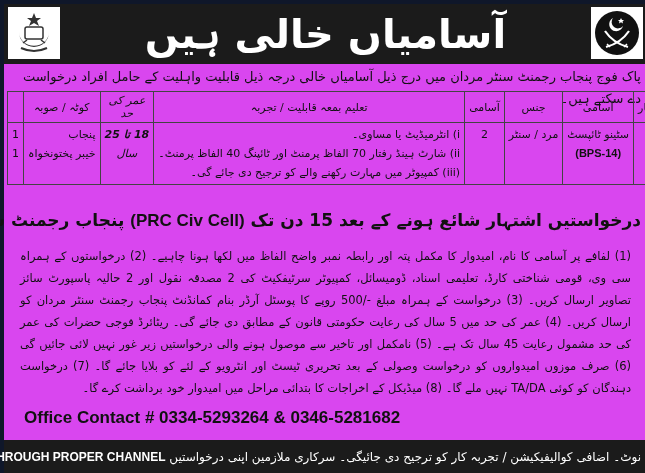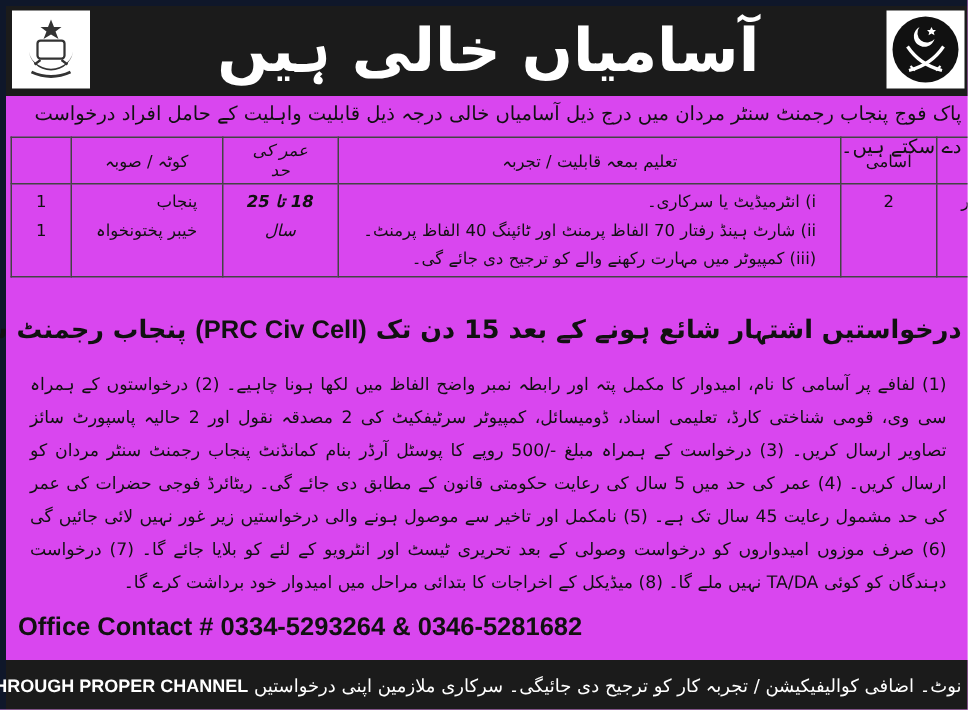--- a/index.html
+++ b/index.html
@@ -5,37 +5,37 @@
   html, body { margin: 0; padding: 0; background: #ffffff; }
   body { width: 645px; height: 473px; overflow: hidden; font-family: "DejaVu Sans", sans-serif; color: #111; }
   .ad { position: relative; width: 643px; height: 471px; border: 4px solid #0f172a; background: #d946ef; }
   .header { position: absolute; left: 0; top: 0; width: 643px; height: 60px; background: #1b1b1b; }
   .logo { position: absolute; top: 3px; width: 52px; height: 52px; background: #fff; display: flex; align-items: center; justify-content: center; }
   .logo.left { left: 4px; }
   .logo.right { right: 4px; }
   .title { position: absolute; left: 70px; right: 70px; top: 2px; height: 56px; color: #fff; font-family: "DejaVu Sans", sans-serif; font-weight: bold; font-size: 40px; line-height: 56px; text-align: center; direction: rtl; letter-spacing: 1px; }
   .intro { position: absolute; left: 6px; right: 6px; top: 62px; height: 22px; font-size: 13px; line-height: 22px; direction: rtl; text-align: right; }
   table.jobs { position: absolute; left: 3px; top: 87px; width: 637px; border-collapse: collapse; font-size: 11px; direction: rtl; }
-  table.jobs th, table.jobs td { border: 1px solid #444; padding: 2px 16px; font-weight: normal; vertical-align: top; }
+  table.jobs th, table.jobs td { border: 1px solid #444; padding: 2px 4px; font-weight: normal; vertical-align: top; }
   table.jobs th { height: 26px; vertical-align: middle; text-align: center; }
   .c-sr { width: 34px; text-align: center; }
   .c-post { width: 62px; text-align: center; }
   .c-gender { width: 54px; text-align: center; }
   .c-num { width: 40px; text-align: center; }
   .c-qual { text-align: right; }
   .c-age { width: 50px; text-align: center; font-style: italic; }
   .c-prov { width: 110px; text-align: right; }
   .c-quota { width: 30px; text-align: center; font-weight: bold; }
   .line { height: 19px; line-height: 19px; white-space: nowrap; }
   .bold { font-weight: bold; }
   .apply { position: absolute; left: 6px; right: 6px; top: 203px; height: 26px; font-size: 17px; font-weight: bold; line-height: 26px; direction: rtl; text-align: right; white-space: nowrap; }
   .apply .en { font-family: "Liberation Sans", sans-serif; font-weight: bold; }
   .terms { position: absolute; left: 6px; right: 6px; top: 231px; font-size: 11.5px; line-height: 22px; direction: rtl; text-align: justify; }
   .terms p { margin: 10px; }
-  .contact { position: absolute; left: 8px; top: 402px; font-family: "Liberation Sans", sans-serif; font-size: 17px; font-weight: bold; line-height: 24px; }
+  .contact { position: absolute; left: 20px; top: 402px; font-family: "Liberation Sans", sans-serif; font-size: 17px; font-weight: bold; line-height: 24px; }
   .footer { position: absolute; left: 0; bottom: 0; width: 643px; height: 35px; background: #1b1b1b; color: #fff; font-size: 12px; line-height: 35px; direction: rtl; text-align: right; padding-right: 6px; box-sizing: border-box; white-space: nowrap; }
   .footer .en { font-family: "Liberation Sans", sans-serif; font-weight: bold; }
 </style>
 </head>
 <body>
 
 <div class="ad">
 
   <div class="header">
     <div class="logo left">
@@ -84,21 +84,21 @@
           <div class="line">سٹینو ٹائپسٹ</div>
           <div class="line bold" style="font-family:'Liberation Sans',sans-serif;">(BPS-14)</div>
         </td>
         <td class="c-gender">
           <div class="line">مرد / سنٹر</div>
         </td>
         <td class="c-num bold">
           <div class="line">2</div>
         </td>
         <td class="c-qual">
-          <div class="line">i) انٹرمیڈیٹ یا سرکاری۔</div>
+          <div class="line">i) انٹرمیڈیٹ یا مساوی۔</div>
           <div class="line">ii) شارٹ ہینڈ رفتار 70 الفاظ پرمنٹ اور ٹائپنگ 40 الفاظ پرمنٹ۔</div>
           <div class="line">(iii) کمپیوٹر میں مہارت رکھنے والے کو ترجیح دی جائے گی۔</div>
         </td>
         <td class="c-age">
           <div class="line bold">18 تا 25</div>
           <div class="line">سال</div>
         </td>
         <td class="c-prov">
           <div class="line">پنجاب</div>
           <div class="line">خیبر پختونخواہ</div>

